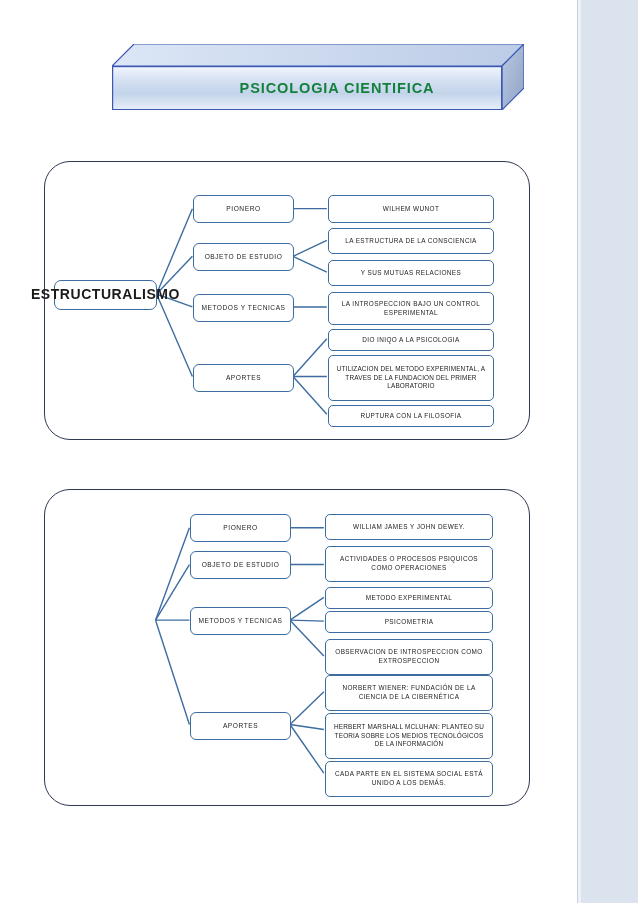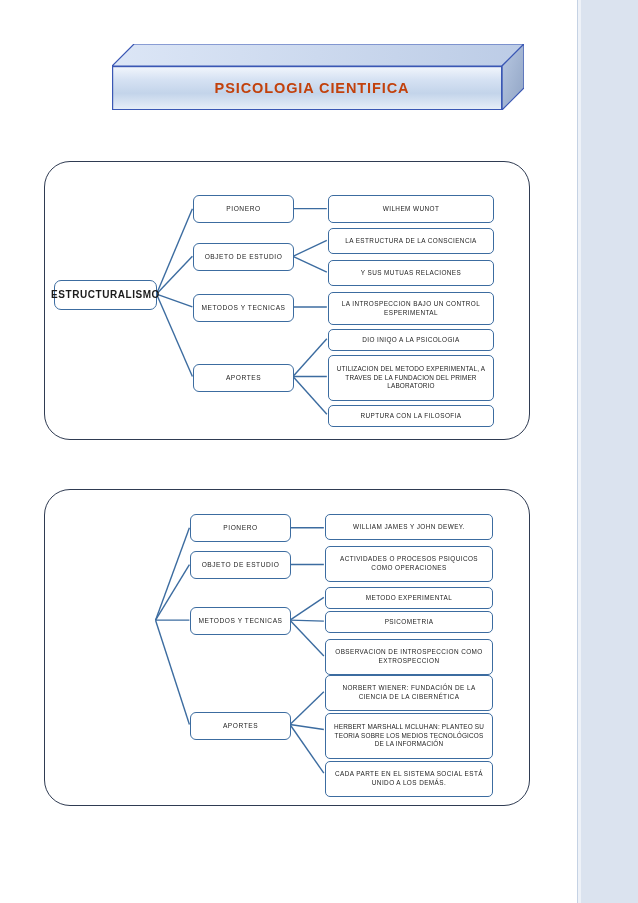--- a/index.html
+++ b/index.html
@@ -53,21 +53,22 @@
     left: 0;
     top: 22px;
     width: 400px;
     height: 44px;
     display: flex;
     align-items: center;
     justify-content: center;
     font-size: 14.5px;
     font-weight: bold;
     letter-spacing: 0.9px;
-    color: #c2410c;
+    color: #15803d;
+    padding-left: 25px;
   }
 
   
   .panel {
     position: absolute;
     border: 1.1px solid #2f3b52;
     border-radius: 26px;
     background: #ffffff;
     box-sizing: border-box;
   }
@@ -98,21 +99,21 @@
     background: #ffffff;
     display: flex;
     align-items: center;
     justify-content: center;
     text-align: center;
     color: #1b1b1b;
     line-height: 1.38;
     padding: 2px 4px;
   }
   .node.root {
-    font-size: 10px;
+    font-size: 14px;
     font-weight: bold;
     letter-spacing: 0.55px;
     border-radius: 7px;
     border-width: 1.6px;
   }
   .node.branch {
     font-size: 6.6px;
     letter-spacing: 0.55px;
     border-radius: 6px;
   }

